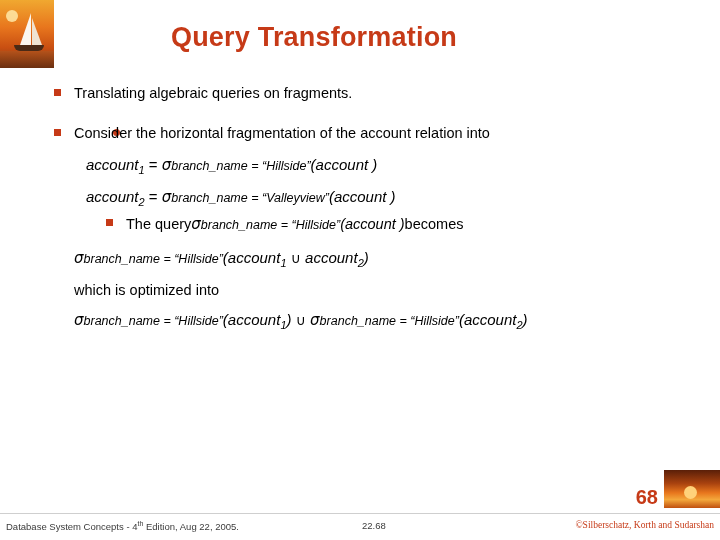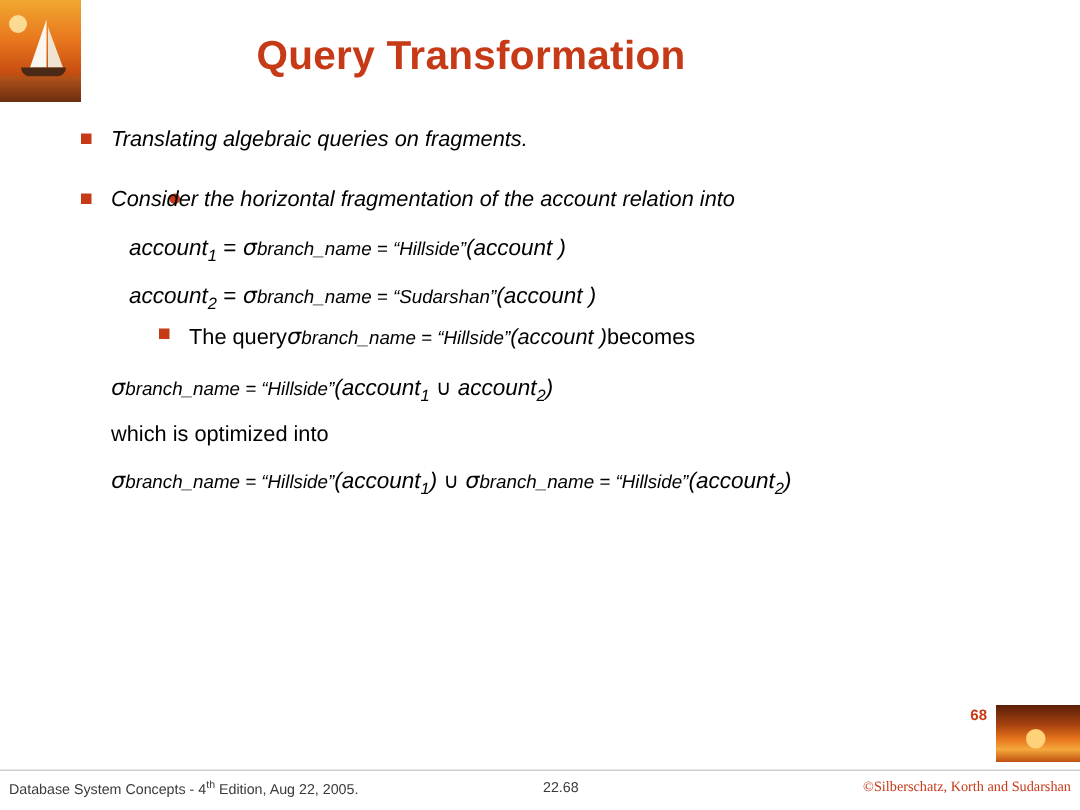--- a/index.html
+++ b/index.html
@@ -79,21 +79,20 @@
     color: #c63a17;
     letter-spacing: 0.2px;
   }
 
   
   .content {
     position: absolute;
     left: 0;
     top: 84px;
     width: 660px;
-    font-style: italic;
   }
 
   .lvl1 {
     position: relative;
     margin: 0 0 0 52px;
     padding-left: 22px;
     font-size: 14.5px;
     color: #000000;
     line-height: 1.35;
   }
@@ -158,22 +157,22 @@
   .f3 { position: absolute; left: 74px; top: 249px; }
   .f4 { position: absolute; left: 74px; top: 282px; font-size: 14.5px; font-style: normal; }
   .f5 { position: absolute; left: 74px; top: 311px; }
 
   .plain { font-style: normal; }
 
   
   .slide-number {
     position: absolute;
     right: 62px;
-    top: 472px;
-    font-size: 10px;
+    top: 486px;
+    font-size: 20px;
     font-weight: bold;
     color: #c63a17;
   }
   .sunset-thumb {
     position: absolute;
     right: 0;
     top: 470px;
     width: 56px;
     height: 38px;
     overflow: hidden;
@@ -252,21 +251,21 @@
     <span>Consider the horizontal fragmentation of the account relation into</span>
   </div>
 
 </div>
 
 <div class="formula f1">
   <span class="ital">account</span><span class="sub">1</span><span class="plain"> = </span><span class="sigma">σ</span><span class="subcond">branch_name = “Hillside”</span><span class="ital">(account )</span>
 </div>
 
 <div class="formula f2">
-  <span class="ital">account</span><span class="sub">2</span><span class="plain"> = </span><span class="sigma">σ</span><span class="subcond">branch_name = “Sudarshan”</span><span class="ital">(account )</span>
+  <span class="ital">account</span><span class="sub">2</span><span class="plain"> = </span><span class="sigma">σ</span><span class="subcond">branch_name = “Valleyview”</span><span class="ital">(account )</span>
 </div>
 
 <div class="lvl1" style="position:absolute; left:52px; top:214px;">
   <span class="bullet-sq"></span>
   <span>The query</span><span class="sigma">σ</span><span class="subcond">branch_name = “Hillside”</span><span style="font-style:italic;">(account )</span><span>becomes</span>
 </div>
 
 <div class="formula f3">
   <span class="sigma">σ</span><span class="subcond">branch_name = “Hillside”</span><span class="ital">(account</span><span class="sub">1</span> <span class="cup">∪</span> <span class="ital">account</span><span class="sub">2</span><span class="ital">)</span>
 </div>

